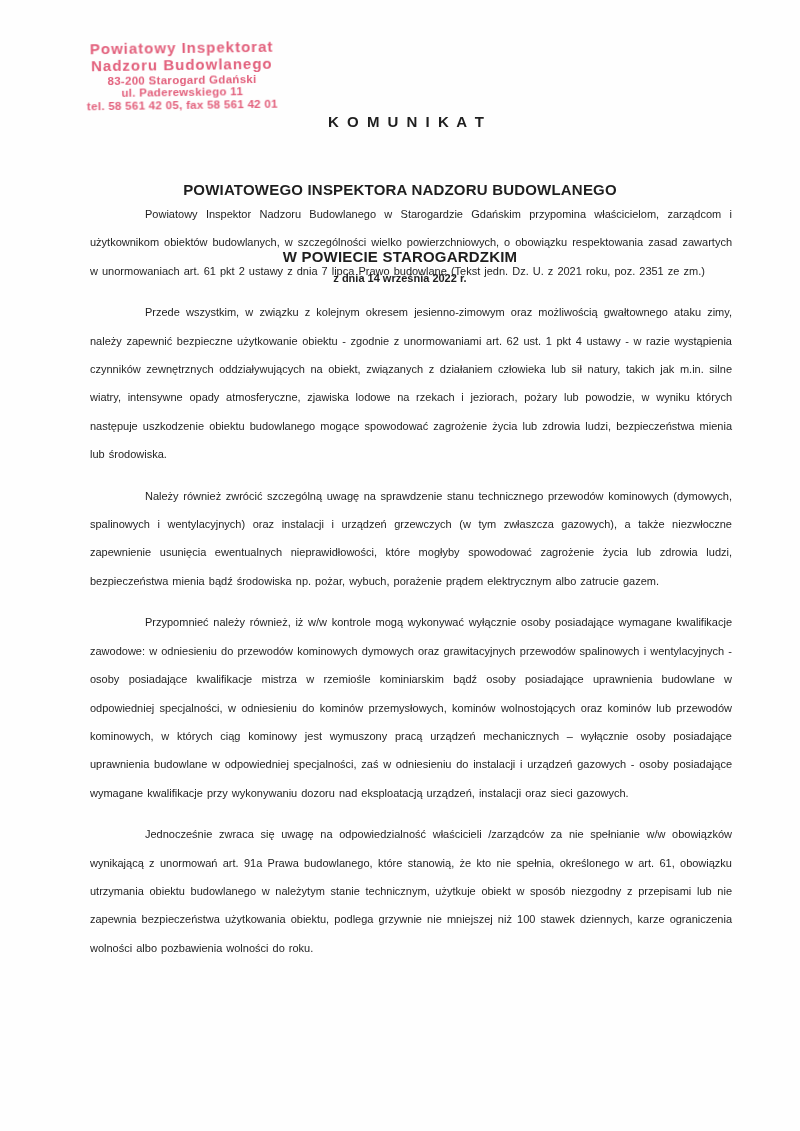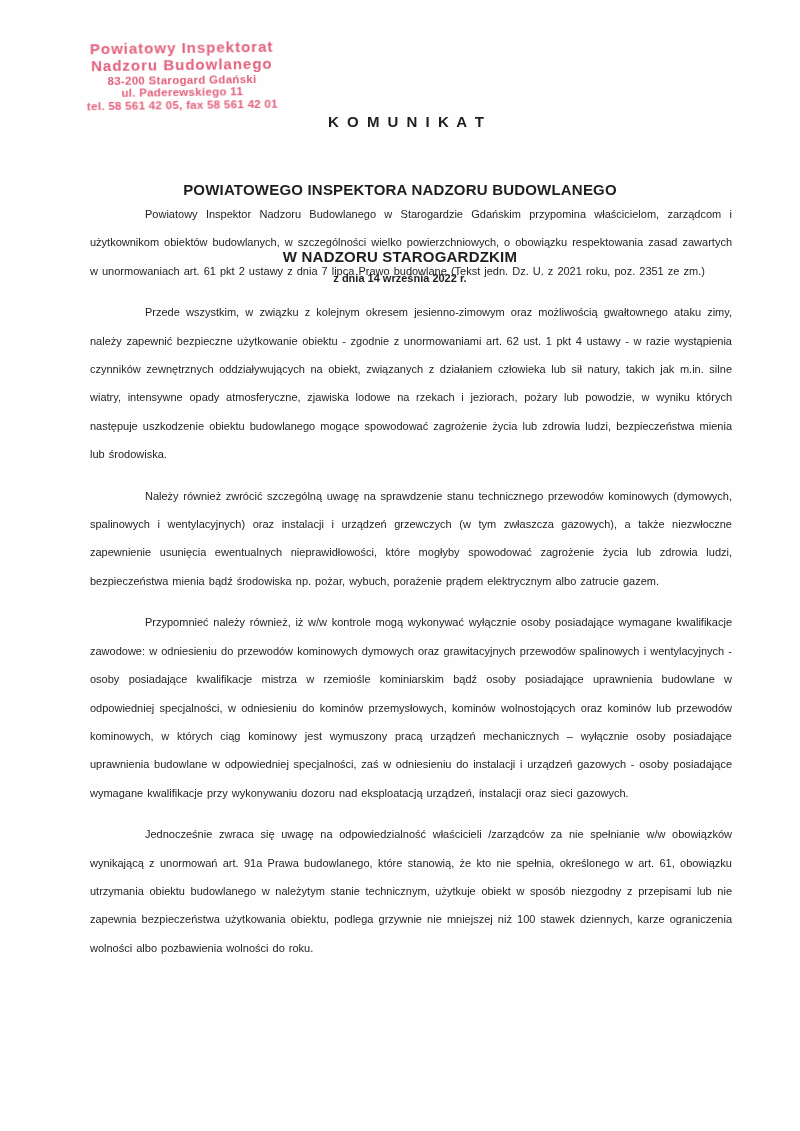--- a/index.html
+++ b/index.html
@@ -86,21 +86,21 @@
     <div class="stamp-bold">Powiatowy Inspektorat</div>
     <div class="stamp-bold">Nadzoru Budowlanego</div>
     <div class="stamp-small">83-200 Starogard Gdański</div>
     <div class="stamp-small">ul. Paderewskiego 11</div>
     <div class="stamp-small">tel. 58 561 42 05, fax 58 561 42 01</div>
   </div>
 
   <div class="title-block">
     <div class="title-main">K O M U N I K A T</div>
     <div class="title-sub">POWIATOWEGO INSPEKTORA NADZORU BUDOWLANEGO</div>
-    <div class="title-sub">W NADZORU STAROGARDZKIM</div>
+    <div class="title-sub">W POWIECIE STAROGARDZKIM</div>
     <div class="title-date">z dnia 14 września 2022 r.</div>
   </div>
 
   <div class="body-text">
     <p>Powiatowy Inspektor Nadzoru Budowlanego w Starogardzie Gdańskim przypomina właścicielom, zarządcom i użytkownikom obiektów budowlanych, w szczególności wielko powierzchniowych, o obowiązku respektowania zasad zawartych w unormowaniach art. 61 pkt 2 ustawy z dnia 7 lipca Prawo budowlane (Tekst jedn. Dz. U. z 2021 roku, poz. 2351 ze zm.)</p>
     <p>Przede wszystkim, w związku z kolejnym okresem jesienno-zimowym oraz możliwością gwałtownego ataku zimy, należy zapewnić bezpieczne użytkowanie obiektu - zgodnie z unormowaniami art. 62 ust. 1 pkt 4 ustawy - w razie wystąpienia czynników zewnętrznych oddziaływujących na obiekt, związanych z działaniem człowieka lub sił natury, takich jak m.in. silne wiatry, intensywne opady atmosferyczne, zjawiska lodowe na rzekach i jeziorach, pożary lub powodzie, w wyniku których następuje uszkodzenie obiektu budowlanego mogące spowodować zagrożenie życia lub zdrowia ludzi, bezpieczeństwa mienia lub środowiska.</p>
     <p>Należy również zwrócić szczególną uwagę na sprawdzenie stanu technicznego przewodów kominowych (dymowych, spalinowych i wentylacyjnych) oraz instalacji i urządzeń grzewczych (w tym zwłaszcza gazowych), a także niezwłoczne zapewnienie usunięcia ewentualnych nieprawidłowości, które mogłyby spowodować zagrożenie życia lub zdrowia ludzi, bezpieczeństwa mienia bądź środowiska np. pożar, wybuch, porażenie prądem elektrycznym albo zatrucie gazem.</p>
     <p>Przypomnieć należy również, iż w/w kontrole mogą wykonywać wyłącznie osoby posiadające wymagane kwalifikacje zawodowe: w odniesieniu do przewodów kominowych dymowych oraz grawitacyjnych przewodów spalinowych i wentylacyjnych - osoby posiadające kwalifikacje mistrza w rzemiośle kominiarskim bądź osoby posiadające uprawnienia budowlane w odpowiedniej specjalności, w odniesieniu do kominów przemysłowych, kominów wolnostojących oraz kominów lub przewodów kominowych, w których ciąg kominowy jest wymuszony pracą urządzeń mechanicznych – wyłącznie osoby posiadające uprawnienia budowlane w odpowiedniej specjalności, zaś w odniesieniu do instalacji i urządzeń gazowych - osoby posiadające wymagane kwalifikacje przy wykonywaniu dozoru nad eksploatacją urządzeń, instalacji oraz sieci gazowych.</p>
     <p>Jednocześnie zwraca się uwagę na odpowiedzialność właścicieli /zarządców za nie spełnianie w/w obowiązków wynikającą z unormowań art. 91a Prawa budowlanego, które stanowią, że kto nie spełnia, określonego w art. 61, obowiązku utrzymania obiektu budowlanego w należytym stanie technicznym, użytkuje obiekt w sposób niezgodny z przepisami lub nie zapewnia bezpieczeństwa użytkowania obiektu, podlega grzywnie nie mniejszej niż 100 stawek dziennych, karze ograniczenia wolności albo pozbawienia wolności do roku.</p>
 

